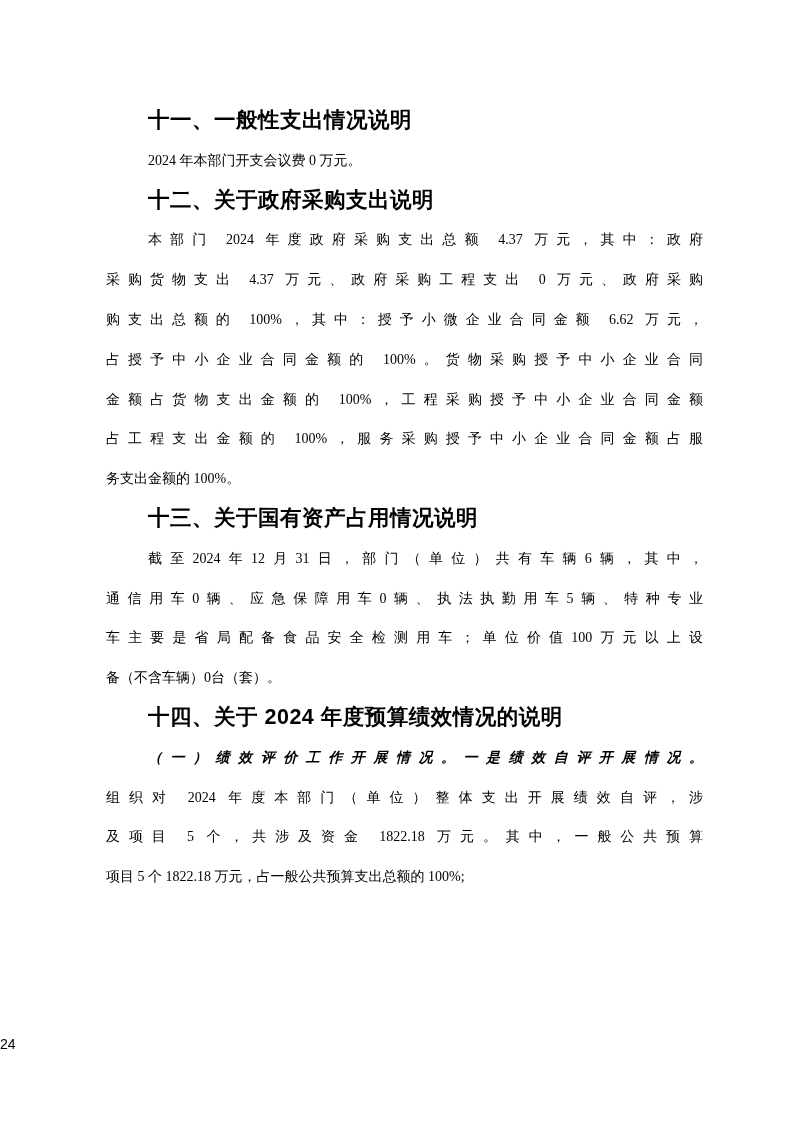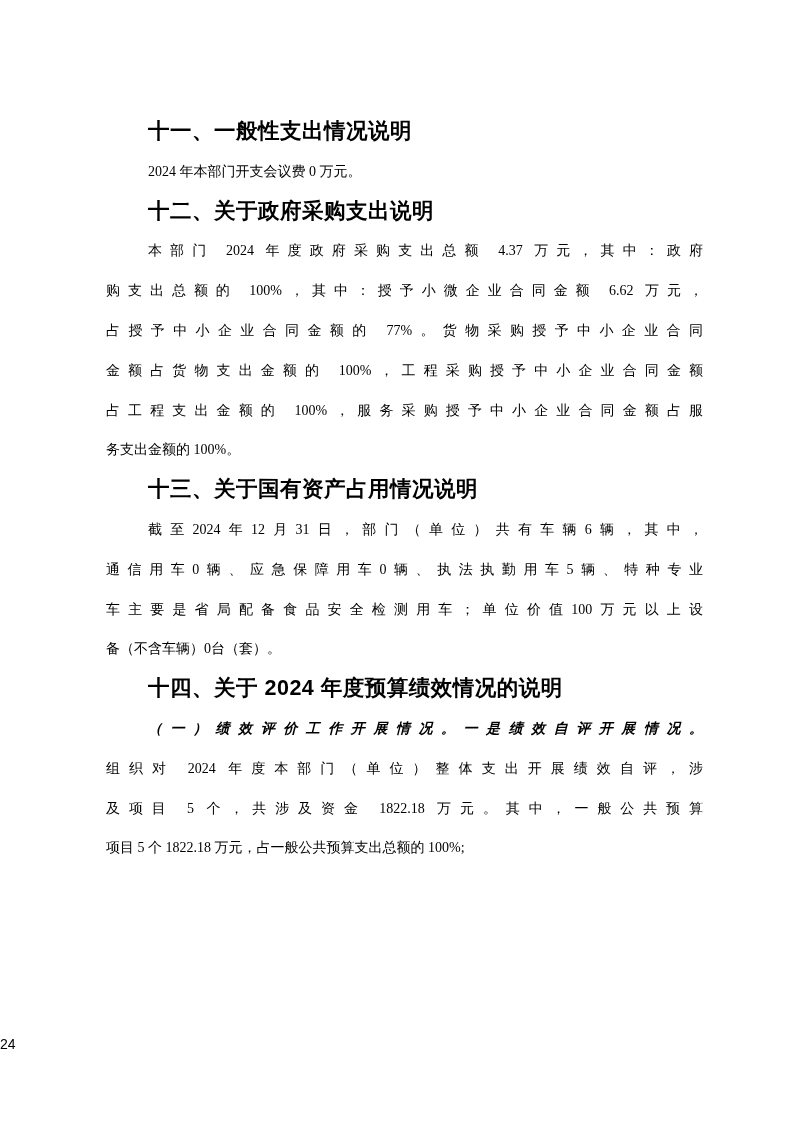--- a/index.html
+++ b/index.html
@@ -12,21 +12,21 @@
     width: 793px;
     height: 1122px;
     background: #ffffff;
     overflow: hidden;
     color: #000000;
     font-family: "Liberation Serif", serif;
   }
   .content {
     position: absolute;
     left: 106px;
-    top: 112px;
+    top: 101px;
     width: 597px;
   }
   .ln {
     font-size: 14px;
     line-height: 39.8px;
     height: 39.8px;
     overflow: hidden;
     text-align: left;
     white-space: normal;
   }
@@ -61,22 +61,23 @@
 </style>
 </head>
 <body>
 
 <div class="page">
   <div class="content" id="doc-lines">
       <div class="ln h ind">十一、一般性支出情况说明</div>
       <div class="ln ind">2024 年本部门开支会议费 0 万元。</div>
       <div class="ln h ind">十二、关于政府采购支出说明</div>
       <div class="ln j ind">本部门 2024 年度政府采购支出总额 4.37 万元，其中：政府</div>
+      <div class="ln j">采购货物支出 4.37 万元、政府采购工程支出 0 万元、政府采购</div>
       <div class="ln j">购支出总额的 100%，其中：授予小微企业合同金额 6.62 万元，</div>
-      <div class="ln j">占授予中小企业合同金额的 77%。货物采购授予中小企业合同</div>
+      <div class="ln j">占授予中小企业合同金额的 100%。货物采购授予中小企业合同</div>
       <div class="ln j">金额占货物支出金额的 100%，工程采购授予中小企业合同金额</div>
       <div class="ln j">占工程支出金额的 100%，服务采购授予中小企业合同金额占服</div>
       <div class="ln">务支出金额的 100%。</div>
       <div class="ln h ind">十三、关于国有资产占用情况说明</div>
       <div class="ln j ind">截至2024年12月31日，部门（单位）共有车辆6辆，其中，</div>
       <div class="ln j">通信用车0辆、应急保障用车0辆、执法执勤用车5辆、特种专业</div>
       <div class="ln j">车主要是省局配备食品安全检测用车；单位价值100万元以上设</div>
       <div class="ln">备（不含车辆）0台（套）。</div>
       <div class="ln h ind">十四、关于 2024 年度预算绩效情况的说明</div>
       <div class="ln em ind j ind">（一）绩效评价工作开展情况。一是绩效自评开展情况。</div>

